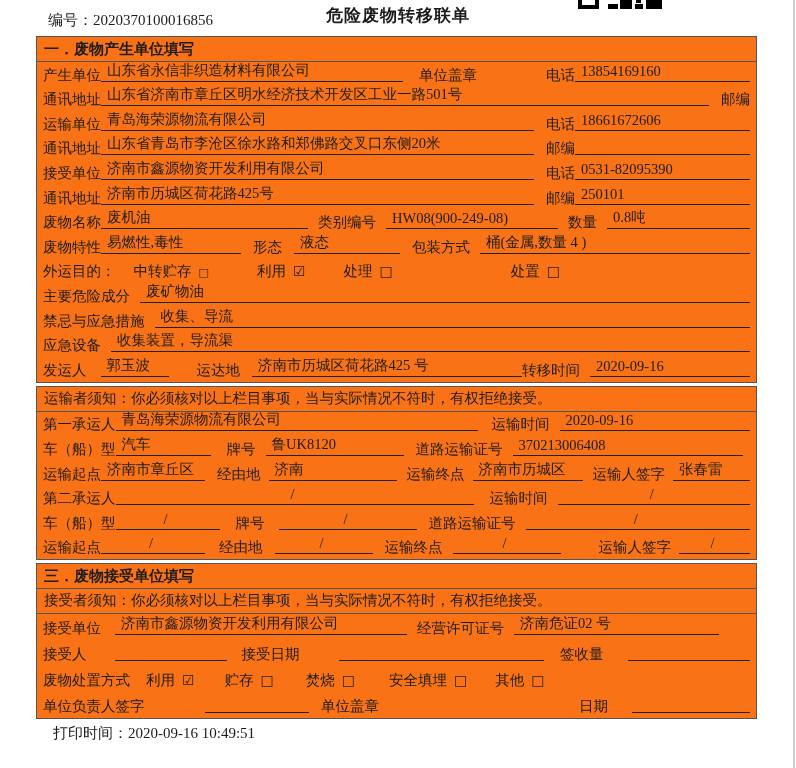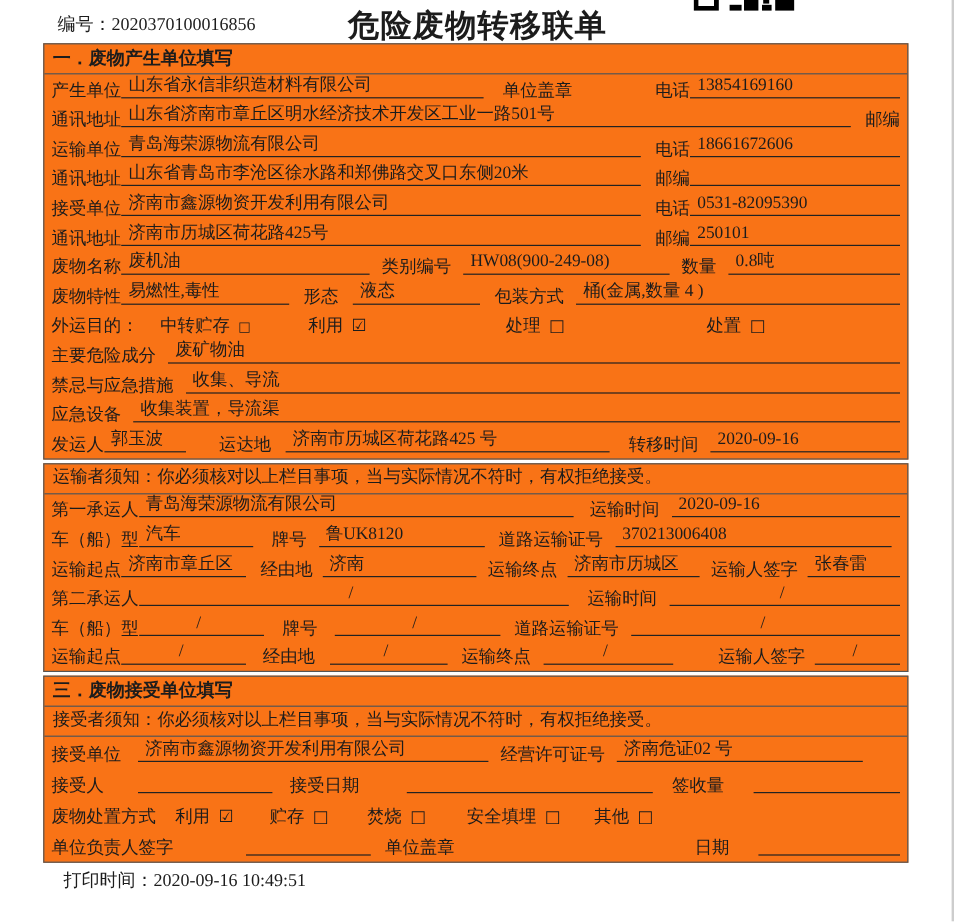--- a/index.html
+++ b/index.html
@@ -4,21 +4,21 @@
 <style>
   * { margin:0; padding:0; box-sizing:border-box; }
   html,body { width:796px; height:768px; background:#ffffff; overflow:hidden;
     font-family:"Liberation Serif","DejaVu Serif",serif; color:#1c1c1c; }
   .page { position:relative; width:796px; height:768px; background:#fff; }
   .page-edge { position:absolute; right:1px; top:0; bottom:0; width:2px; background:#cdcdcd; }
 
   .top { position:relative; height:36px; }
   .serial { position:absolute; left:48px; top:11px; font-size:15px; }
   .doc-title { position:absolute; left:0; right:0; top:4px; text-align:center;
-    font-size:26px; font-weight:bold; letter-spacing:1px; }
+    font-size:17px; font-weight:bold; letter-spacing:1px; }
   .qr { position:absolute; left:578px; top:0; width:84px; height:9px; }
 
   .form { margin-left:36px; width:721px; }
   .box { border:1.5px solid #555; background:#f97316; }
   .box + .box { margin-top:3px; }
   .sec-title { font-size:15px; font-weight:bold; padding:3px 7px 2px 7px;
     border-bottom:1.5px solid #555; line-height:19px; }
   .notice { font-size:14.5px; padding:2px 7px 3px 7px; border-bottom:1.5px solid #555; line-height:19px; }
 
   .row { display:flex; align-items:flex-end; height:24.6px; padding:0 6px; font-size:14.5px; }
@@ -120,45 +120,45 @@
         <span class="lbl" style="margin-left:12px;margin-right:12px;">形态</span>
         <span class="val" style="width:106px;">液态</span>
         <span class="lbl" style="margin-left:12px;margin-right:10px;">包装方式</span>
         <span class="val grow">桶(金属,数量 4 )</span>
       </div>
 
       <div class="row">
         <span class="lbl">外运目的：</span>
         <span class="cbitem" style="margin-left:18px;"><span>中转贮存</span><span class="cbox small">□</span></span>
         <span class="cbitem" style="margin-left:48px;"><span>利用</span><span class="cbox">☑</span></span>
-        <span class="cbitem" style="margin-left:116px;"><span>处理</span><span class="cbox">□</span></span>
+        <span class="cbitem" style="margin-left:38px;"><span>处理</span><span class="cbox">□</span></span>
         <span class="cbitem" style="margin-left:118px;"><span>处置</span><span class="cbox">□</span></span>
       </div>
 
       <div class="row">
         <span class="lbl" style="margin-right:10px;">主要危险成分</span>
         <span class="val grow">废矿物油</span>
       </div>
 
       <div class="row">
         <span class="lbl" style="margin-right:10px;">禁忌与应急措施</span>
         <span class="val grow">收集、导流</span>
       </div>
 
       <div class="row">
         <span class="lbl" style="margin-right:10px;">应急设备</span>
         <span class="val grow">收集装置，导流渠</span>
       </div>
 
       <div class="row">
-        <span class="lbl" style="">发运人</span>
+        <span class="lbl" style="margin-right:14px;">发运人</span>
         <span class="val" style="width:68px;">郭玉波</span>
         <span class="lbl" style="margin-left:28px;margin-right:12px;">运达地</span>
         <span class="val" style="width:270px;">济南市历城区荷花路425 号</span>
-        <span class="lbl" style="margin-left:16px;margin-right:10px;">转移时间</span>
+        <span class="lbl" style="margin-left:0;margin-right:10px;">转移时间</span>
         <span class="val grow">2020-09-16</span>
       </div>
     </div>
 
     <div class="box s2">
       <div class="notice">运输者须知：你必须核对以上栏目事项，当与实际情况不符时，有权拒绝接受。</div>
 
       <div class="row">
         <span class="lbl">第一承运人</span>
         <span class="val" style="width:362px;">青岛海荣源物流有限公司</span>

